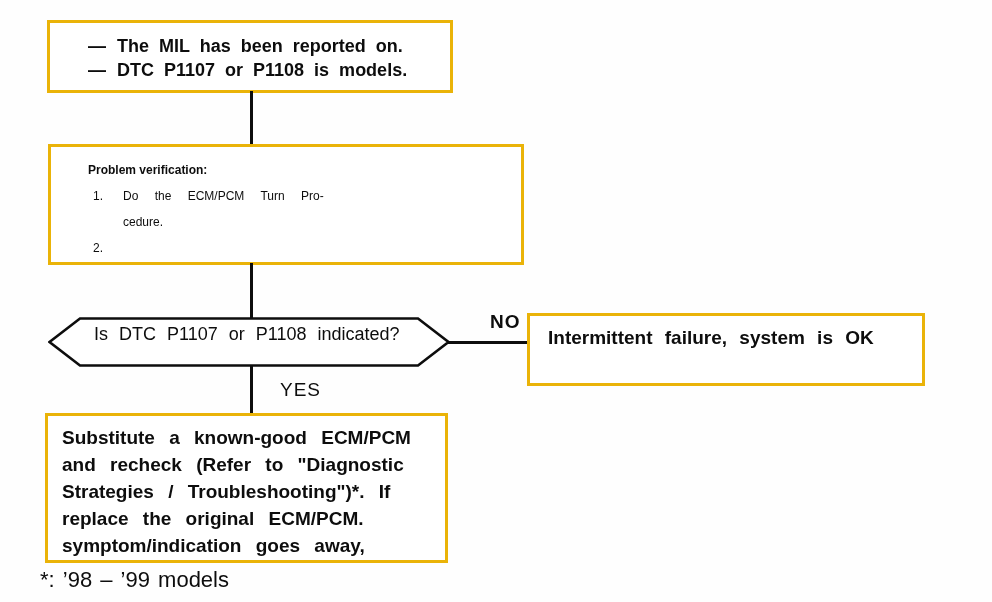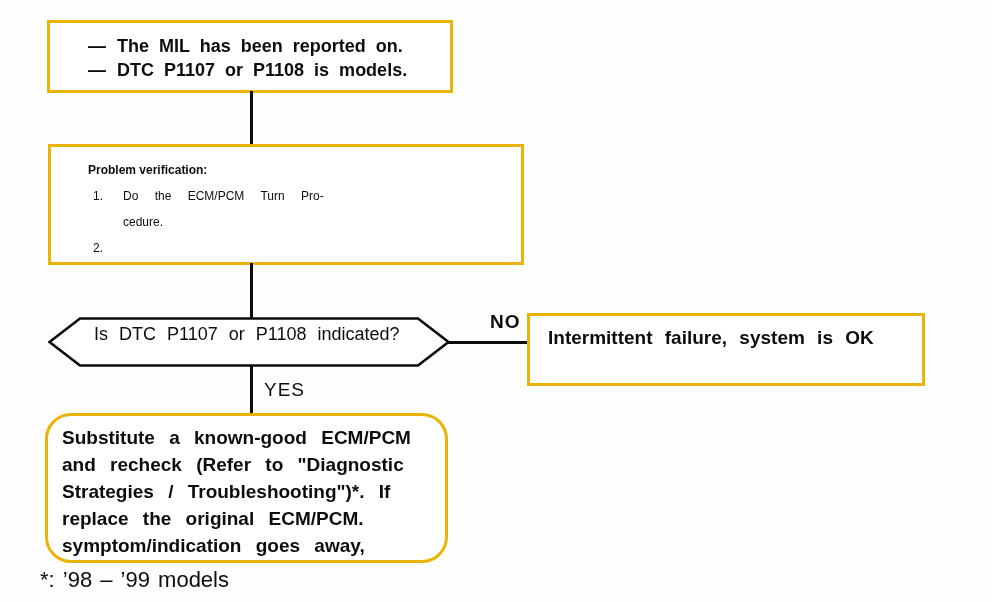--- a/index.html
+++ b/index.html
@@ -38,29 +38,29 @@
     font-size:18px;word-spacing:6px;white-space:nowrap;}
 
   
   .vline1{left:250px;top:91px;width:3px;height:54px;}
   .vline2{left:250px;top:263px;width:3px;height:55px;}
   .vline3{left:250px;top:366px;width:3px;height:48px;}
   .no-hline{left:447px;top:341px;width:81px;height:3px;}
 
   .branch-label{position:absolute;font-size:19px;letter-spacing:1px;}
   .no-label{left:490px;top:311px;font-weight:bold;}
-  .yes-label{left:264px;top:379px;}
+  .yes-label{left:280px;top:379px;}
 
   
   .result-box{left:527px;top:305px;width:398px;height:73px;padding:8px 6px 0 18px;
     font-weight:bold;font-size:19px;line-height:28px;word-spacing:7px;margin-top:8px;}
 
   
   .action-box{left:45px;top:413px;width:403px;height:150px;padding:8px 4px 0 14px;
-    font-weight:bold;font-size:19px;line-height:27px;word-spacing:9px;border-radius:26px;}
+    font-weight:bold;font-size:19px;line-height:27px;word-spacing:9px;}
 
   
   .footnote{position:absolute;left:40px;top:567px;font-size:22px;word-spacing:2px;}
 </style>
 </head>
 <body>
 
 <div class="stage">
 
   <div class="box start-box">

